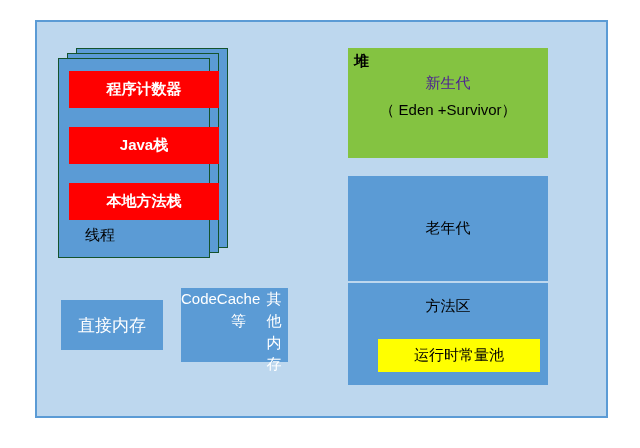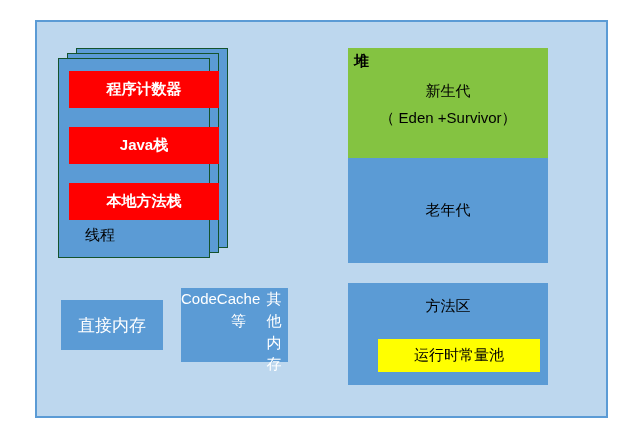--- a/index.html
+++ b/index.html
@@ -120,39 +120,40 @@
   .heap-label {
     position: absolute;
     left: 6px;
     top: 4px;
     font-size: 15px;
     font-weight: bold;
     color: #000;
   }
   .yg-title {
     text-align: center;
-    padding-top: 34px;
-    font-size: 15px;
-    color: #000000;
+    padding-top: 26px;
+    font-size: 15px;
+    color: #4c1d95;
   }
   .yg-sub {
     text-align: center;
     padding-top: 8px;
     font-size: 15px;
     color: #000;
   }
   .old-gen {
     width: 100%;
     height: 105px;
     background: #5B9BD5;
     display: flex;
     align-items: center;
     justify-content: center;
     font-size: 15px;
     color: #000;
+    margin-top: 18px;
   }
 
   
   .method-area {
     position: absolute;
     left: 311px;
     top: 261px;
     width: 200px;
     height: 102px;
     background: #5B9BD5;

